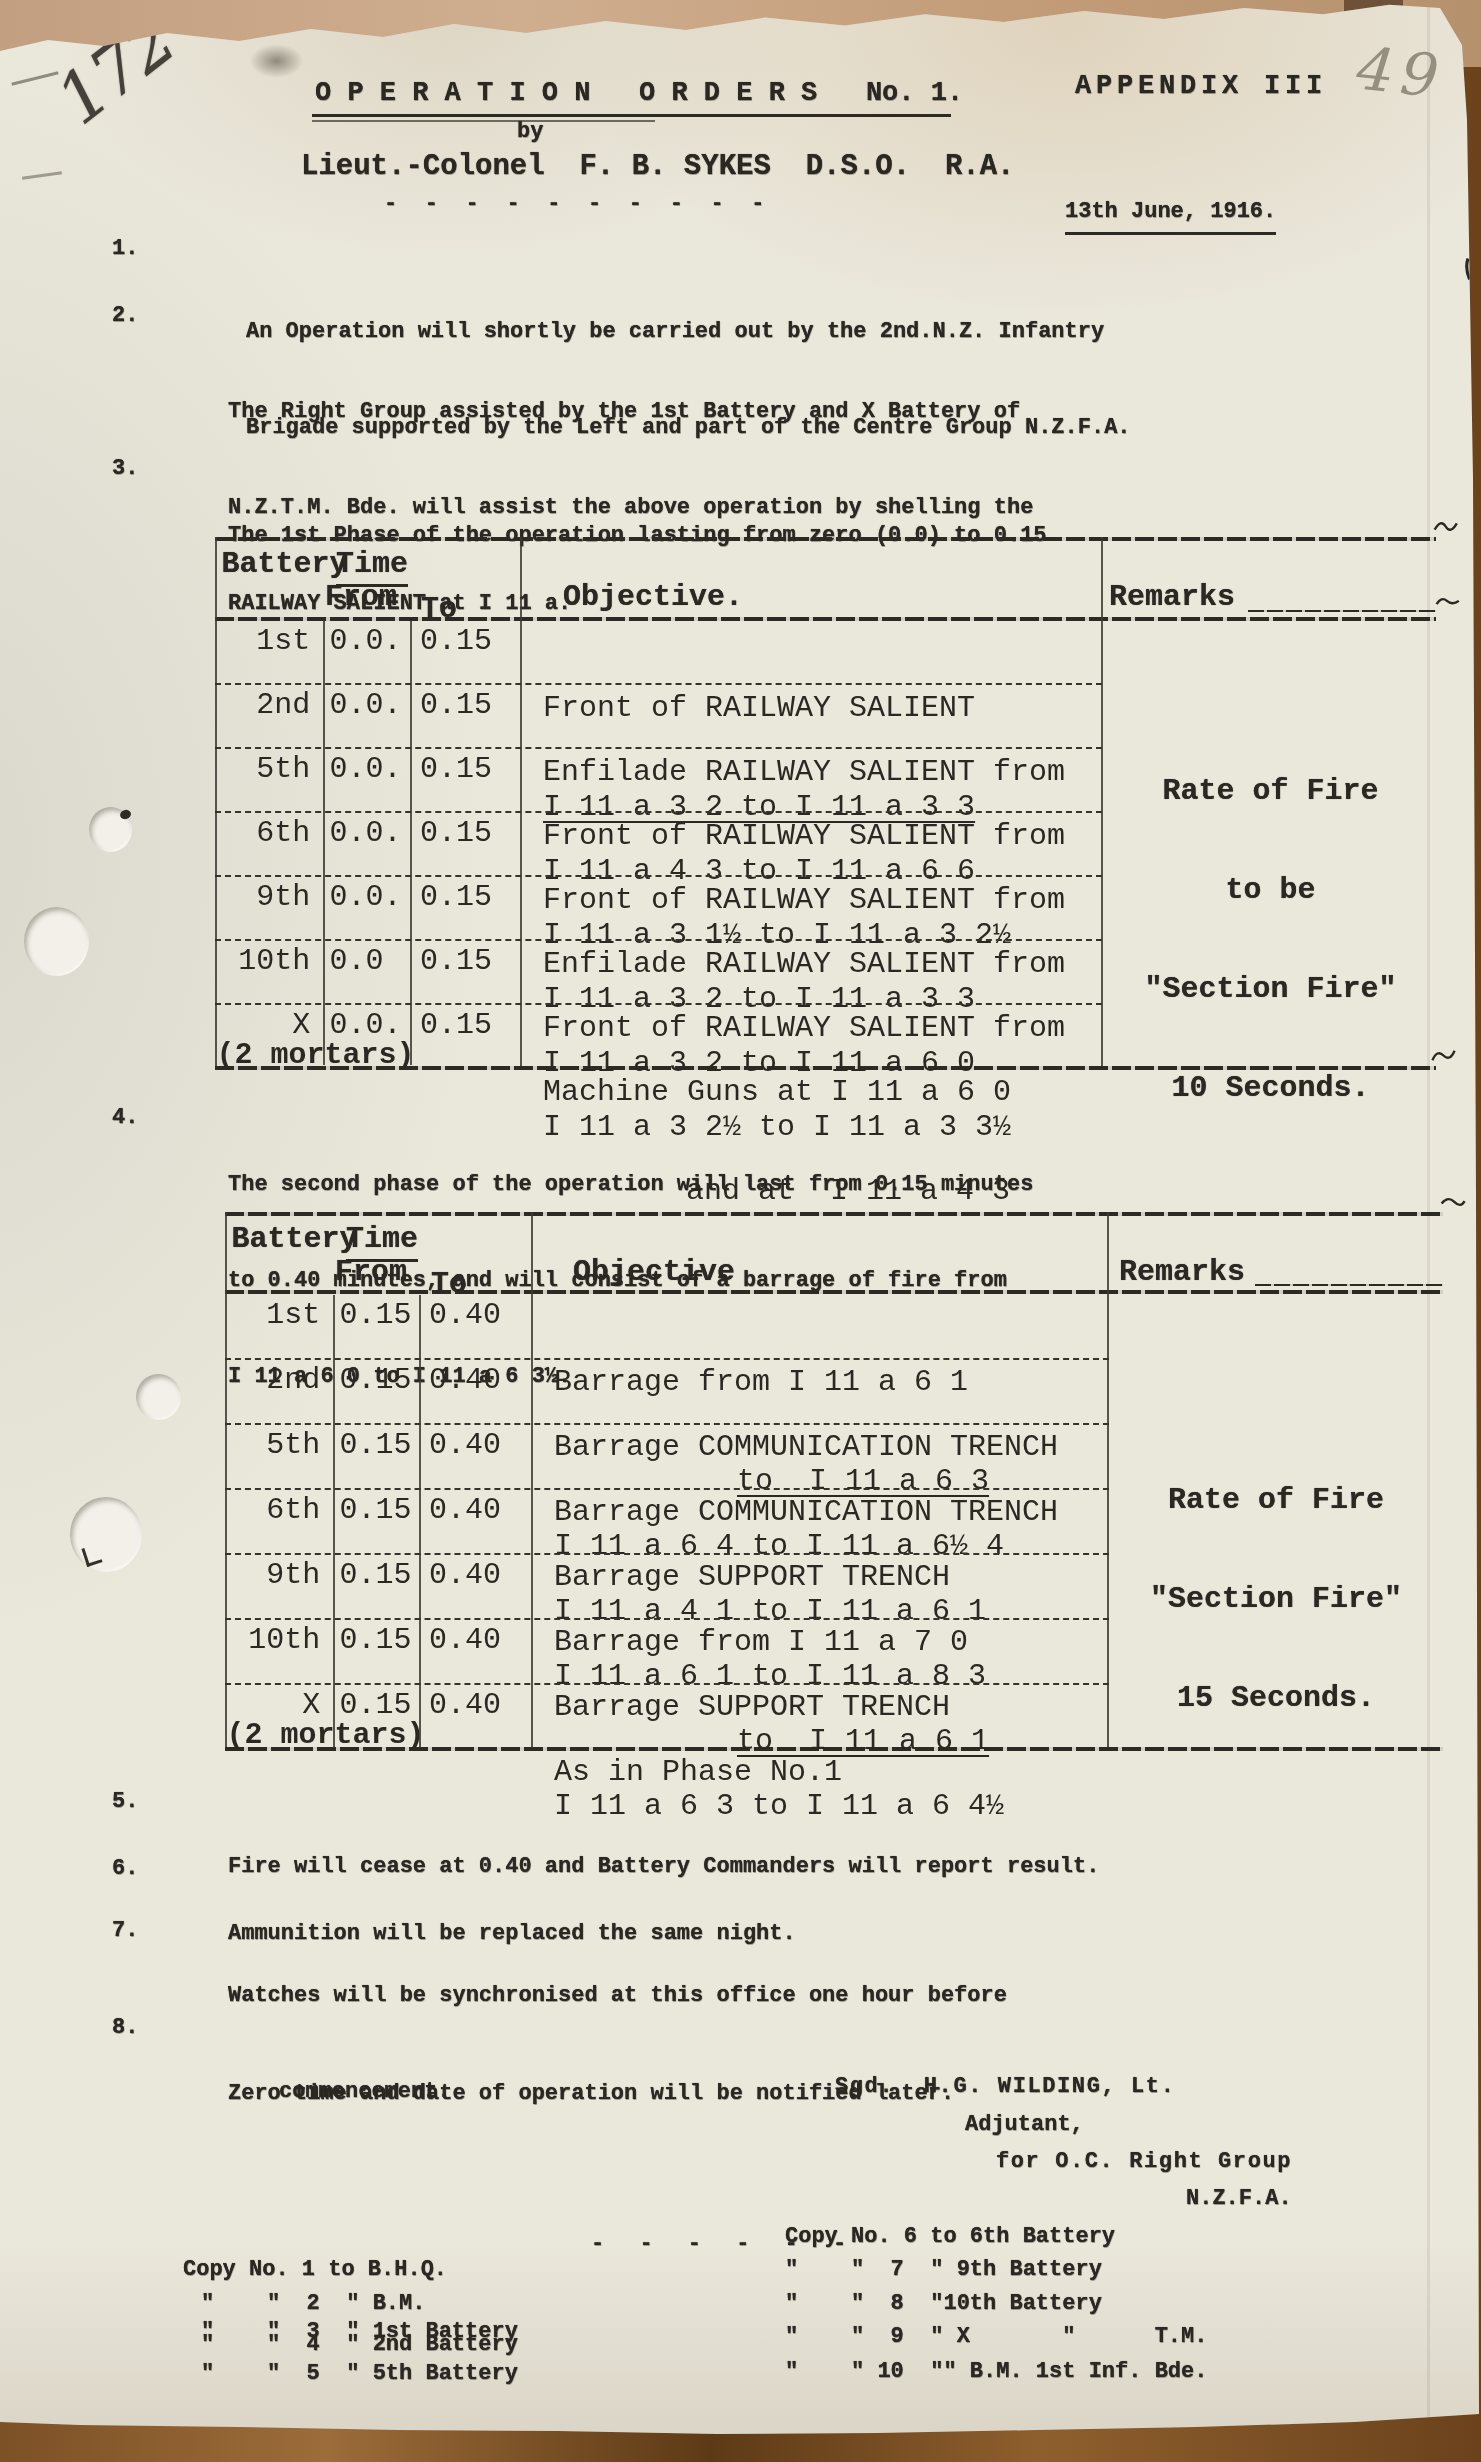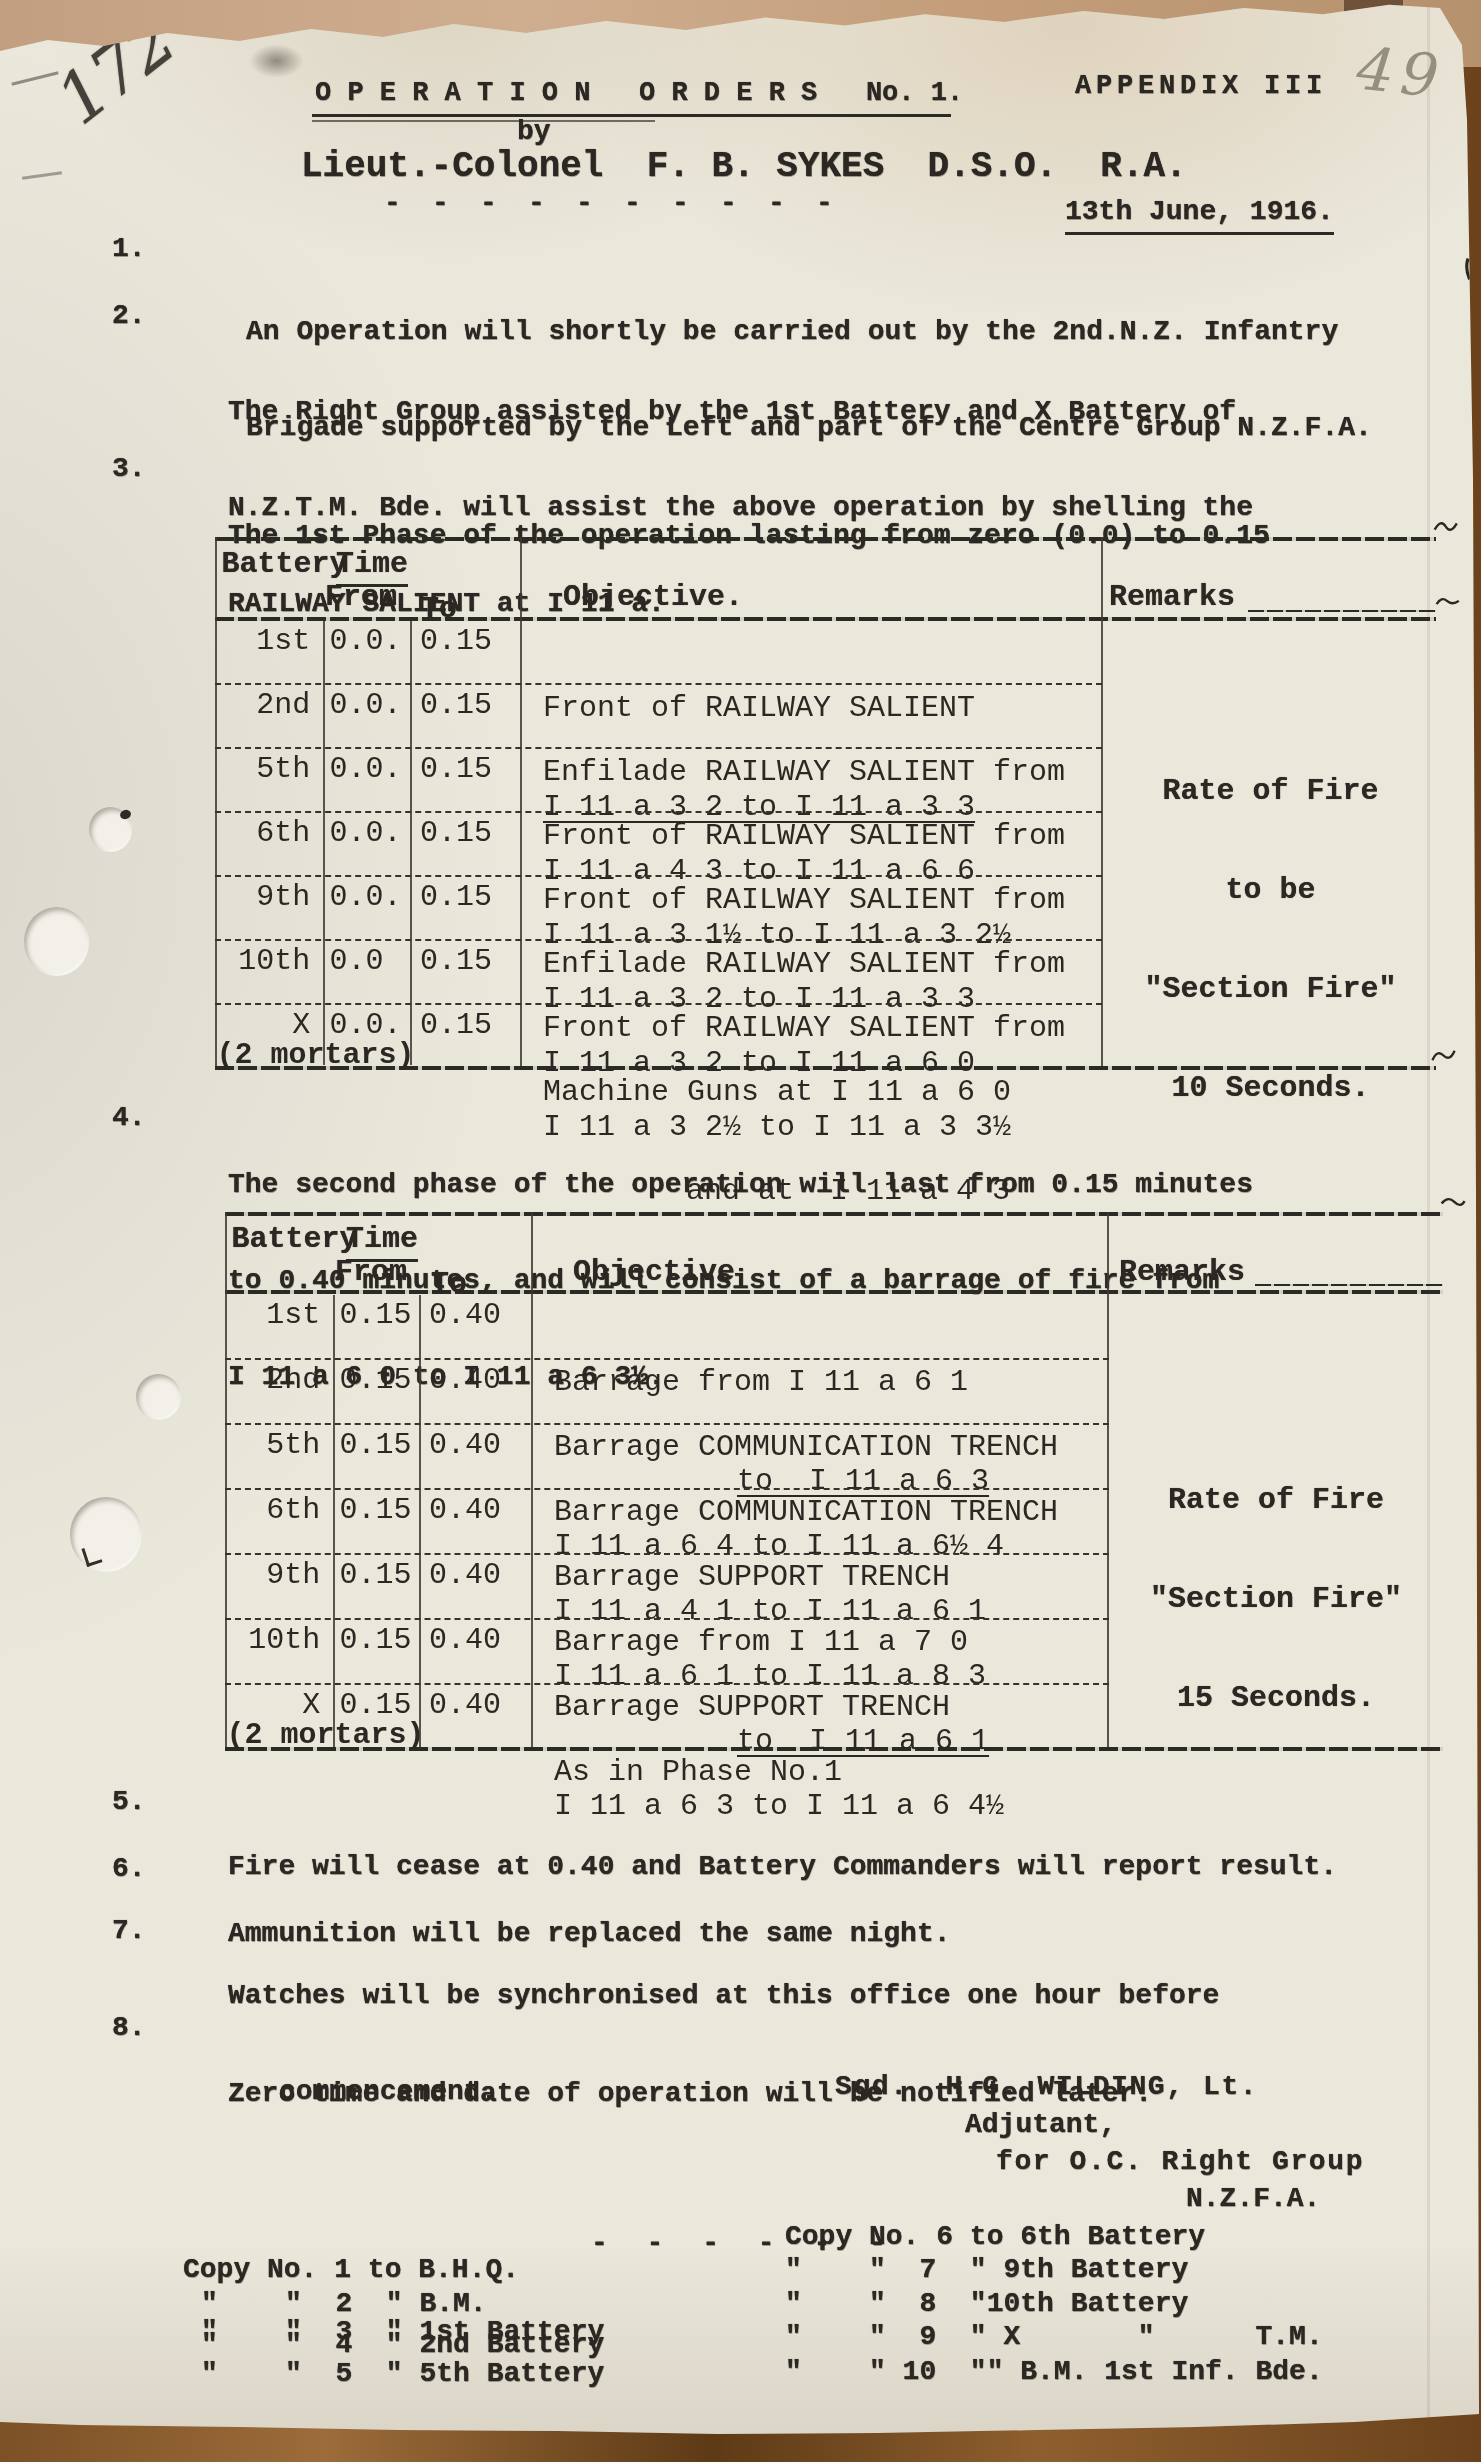--- a/index.html
+++ b/index.html
@@ -38,31 +38,31 @@
   
   .hw172{position:absolute;left:53px;top:30px;font-family:"DejaVu Serif",serif;font-style:italic;
         font-size:69px;color:#45413a;transform:rotate(-38deg);letter-spacing:-2.4px;
         text-shadow:0 0 1.6px rgba(60,55,48,0.5);}
   .hw49{position:absolute;left:1357px;top:38px;font-family:"DejaVu Serif",serif;font-style:italic;
         font-size:59px;color:#94907f;transform:rotate(6deg);letter-spacing:6.4px;}
   .pd1{position:absolute;left:11px;top:77px;width:48px;height:3.2px;background:rgba(70,65,58,0.55);transform:rotate(-14deg);}
   .pd2{position:absolute;left:22px;top:174px;width:40px;height:3.2px;background:rgba(70,65,58,0.45);transform:rotate(-8deg);}
 
   
-  .t{position:absolute;font-size:28px;line-height:32px;font-weight:700;white-space:pre;
+  .t{position:absolute;font-size:22px;line-height:32px;font-weight:700;white-space:pre;
      text-shadow:0 0 0.8px rgba(40,37,32,0.85),0.5px 0.5px 0.5px rgba(40,37,32,0.35);}
   .u{text-decoration:underline;text-decoration-thickness:2.4px;text-underline-offset:5.6px;}
 
   
   .title{left:315px;top:77px;font-size:27px;}
   .title-line{position:absolute;left:312px;top:114px;width:639px;height:3.2px;background:#2c2a25;}
   .title-line2{position:absolute;left:312px;top:120px;width:343px;height:2.4px;background:rgba(44,42,37,0.65);}
   .appendix{left:1075px;top:70px;font-size:27px;letter-spacing:4.8px;}
   .byword{left:517px;top:116px;}
-  .officer{left:301px;top:151px;font-size:36px;}
+  .officer{left:301px;top:151px;font-size:29px;}
   .hdr-dashes{left:384px;top:188px;letter-spacing:7.2px;}
   .date{left:1065px;top:196px;border-bottom:3.2px solid #2c2a25;padding-bottom:4px;}
 
   
   .pnum{left:112px;width:64px;}
   .ptext{left:228px;}
   .n1{top:233px}.n2{top:300px}.n3{top:453px}.n4{top:1102px}
   .n5{top:1786px}.n6{top:1853px}.n7{top:1915px}.n8{top:2012px}
   .p1{top:252px;left:246px}.p2{top:332px}.p3{top:456px}.p4{top:1105px}
   .p5{top:1787px}.p6{top:1854px}.p7{top:1916px}.p8{top:2014px}

